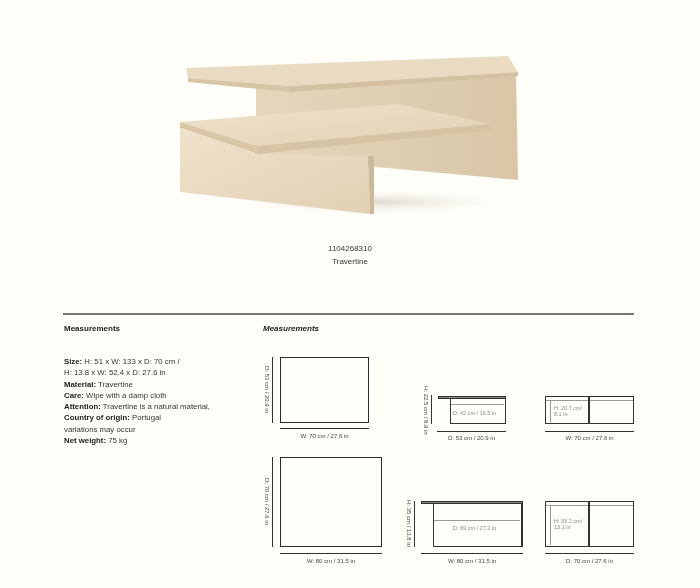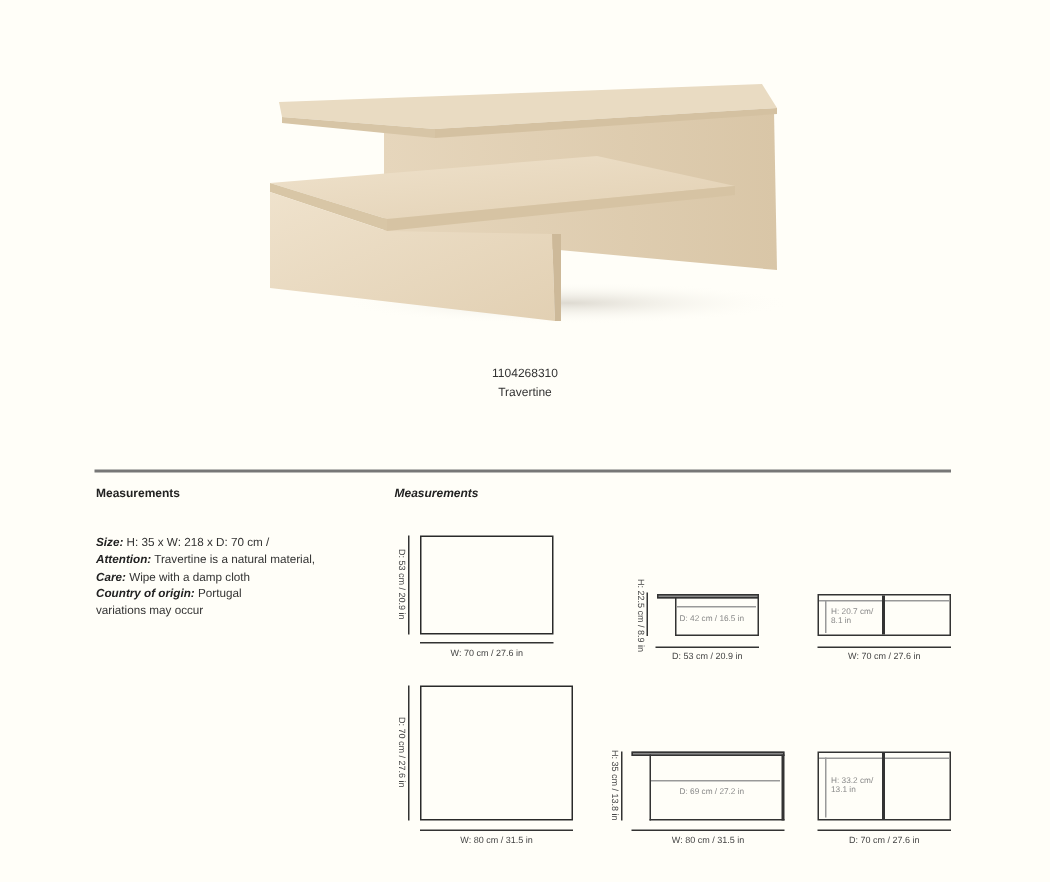--- a/index.html
+++ b/index.html
@@ -7,21 +7,21 @@
     width:700px; height:588px; background:#fffef8; position:relative; overflow:hidden;
     font-family:"Liberation Sans", sans-serif; color:#2a2a2a;
   }
   .abs { position:absolute; }
   .product-img { left:178px; top:52px; width:344px; height:168px; }
   .sku { left:0; width:700px; top:244px; text-align:center; font-size:8px; color:#333; }
   .variant { left:0; width:700px; top:257px; text-align:center; font-size:8px; color:#333; }
   .rule { left:63px; top:313px; width:571px; height:2px; background:#777; }
   .sec-title { font-size:8px; font-weight:bold; color:#222; }
   .info-list { left:64px; top:356px; width:190px; font-size:7.8px; line-height:11.3px; color:#333; }
-  .info-list b { font-weight:bold; color:#222;font-style:italic; }
+  .info-list b { font-weight:bold; color:#222; }
   .box { border:1.5px solid #2a2a2a; box-sizing:border-box; background:#fffef8; }
   .hline { height:1px; background:#333; }
   .vline { width:1px; background:#333; }
   .cap { font-size:6px; color:#444; text-align:center; white-space:nowrap; }
   .vcap { font-size:6px; color:#444; white-space:nowrap; transform-origin:left top; transform:rotate(90deg); }
   .inner-label { font-size:5.5px; color:#888; white-space:nowrap; }
   .thin { background:#999; }
 </style>
 </head>
 <body>
@@ -59,25 +59,28 @@
   </svg>
 </div>
 
 <div class="abs sku">1104268310</div>
 <div class="abs variant">Travertine</div>
 
 <div class="abs rule"></div>
 
 <div class="abs sec-title" style="left:64px; top:324px;">Measurements</div>
 <div class="abs info-list">
-  <div><b>Size:</b><span> H: 35 x W: 218 x D: 70 cm /</span></div>
+  <div><b>Size:</b><span> H: 51 x W: 133 x D: 70 cm /</span></div>
+  <div><b></b><span>H: 13.8 x W: 52.4 x D: 27.6 in</span></div>
+  <div><b>Material:</b><span> Travertine</span></div>
+  <div><b>Care:</b><span> Wipe with a damp cloth</span></div>
   <div><b>Attention:</b><span> Travertine is a natural material,</span></div>
-  <div><b>Care:</b><span> Wipe with a damp cloth</span></div>
   <div><b>Country of origin:</b><span> Portugal</span></div>
   <div><b></b><span>variations may occur</span></div>
+  <div><b>Net weight:</b><span> 75 kg</span></div>
 </div>
 
 <div class="abs sec-title" style="left:263px; top:324px;font-style:italic;">Measurements</div>
 
 <div class="abs vline" style="left:272px; top:357px; height:66px;"></div>
 <div class="abs vcap" style="left:270px; top:366px;">D: 53 cm / 20.9 in</div>
 <div class="abs box" style="left:280px; top:357px; width:89px; height:66px;"></div>
 <div class="abs hline" style="left:280px; top:428px; width:89px;"></div>
 <div class="abs cap" style="left:280px; top:433px; width:89px;">W: 70 cm / 27.6 in</div>
 

